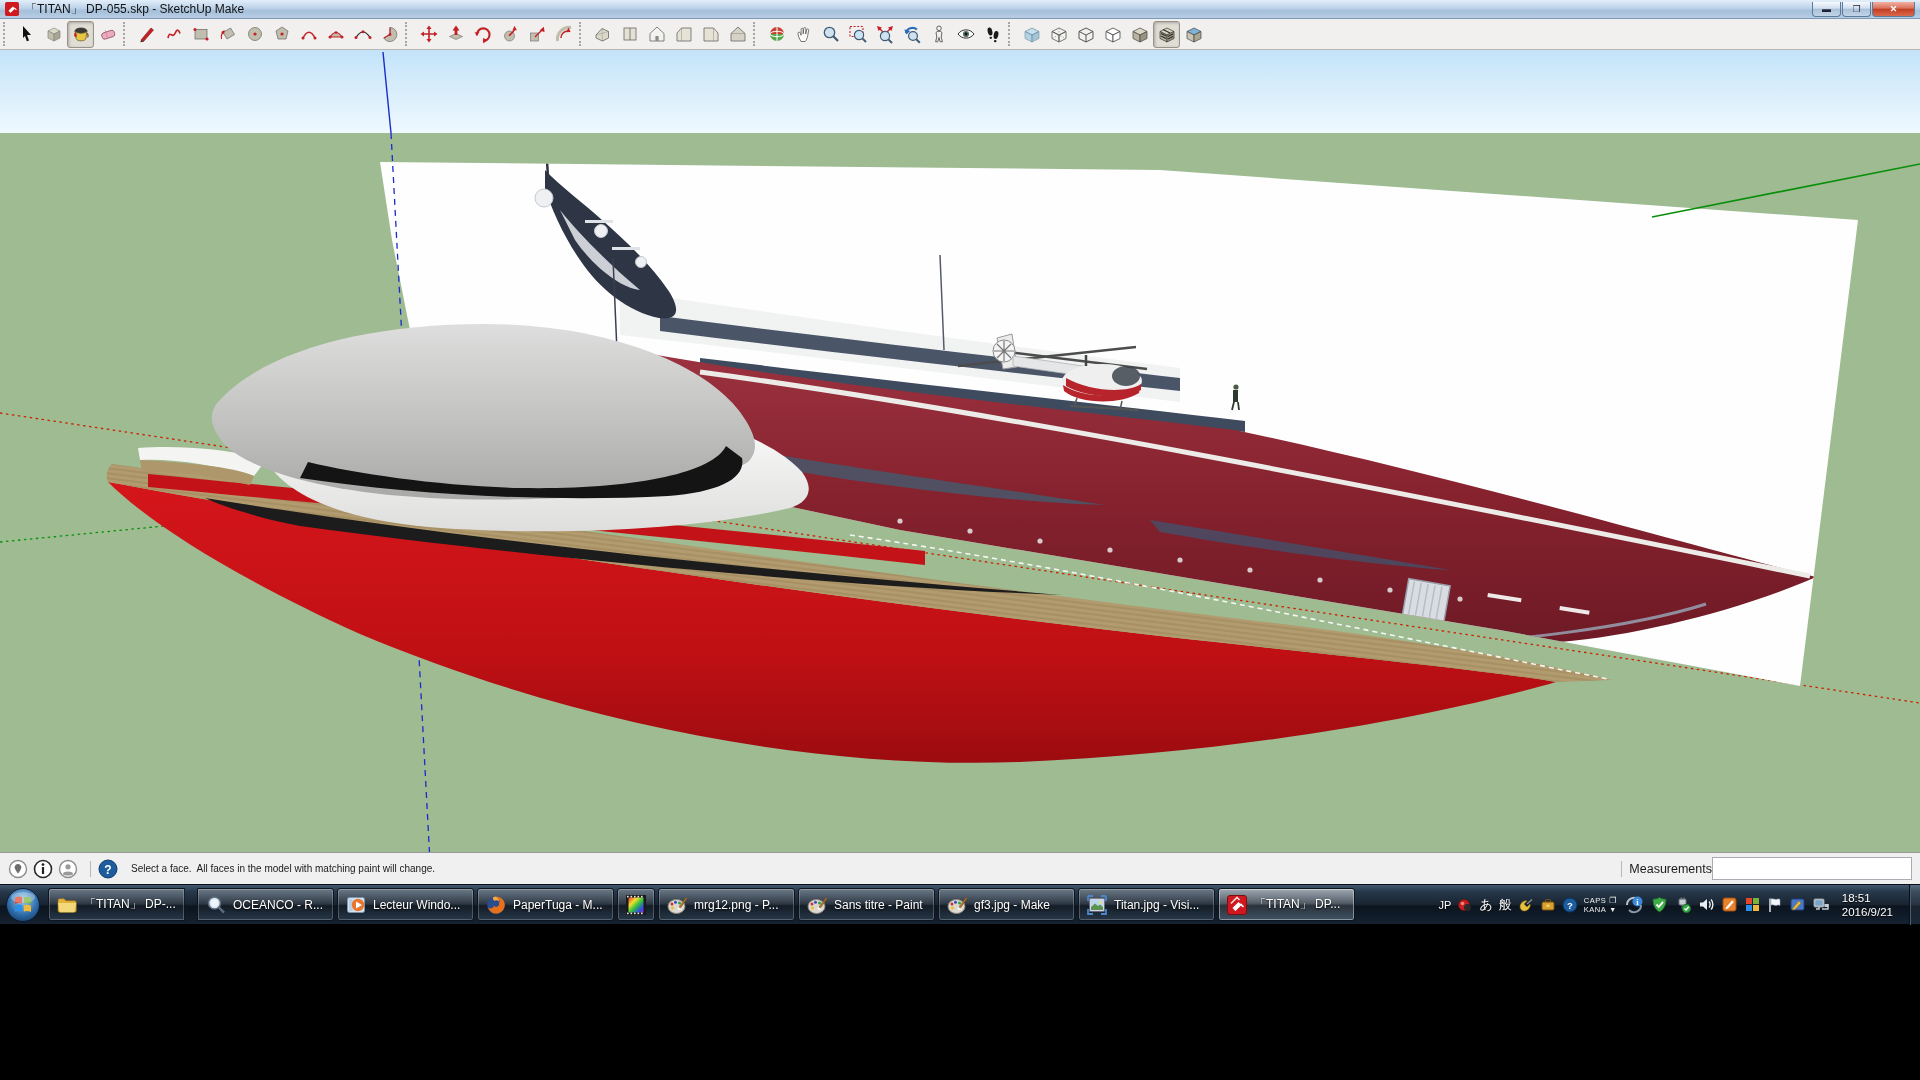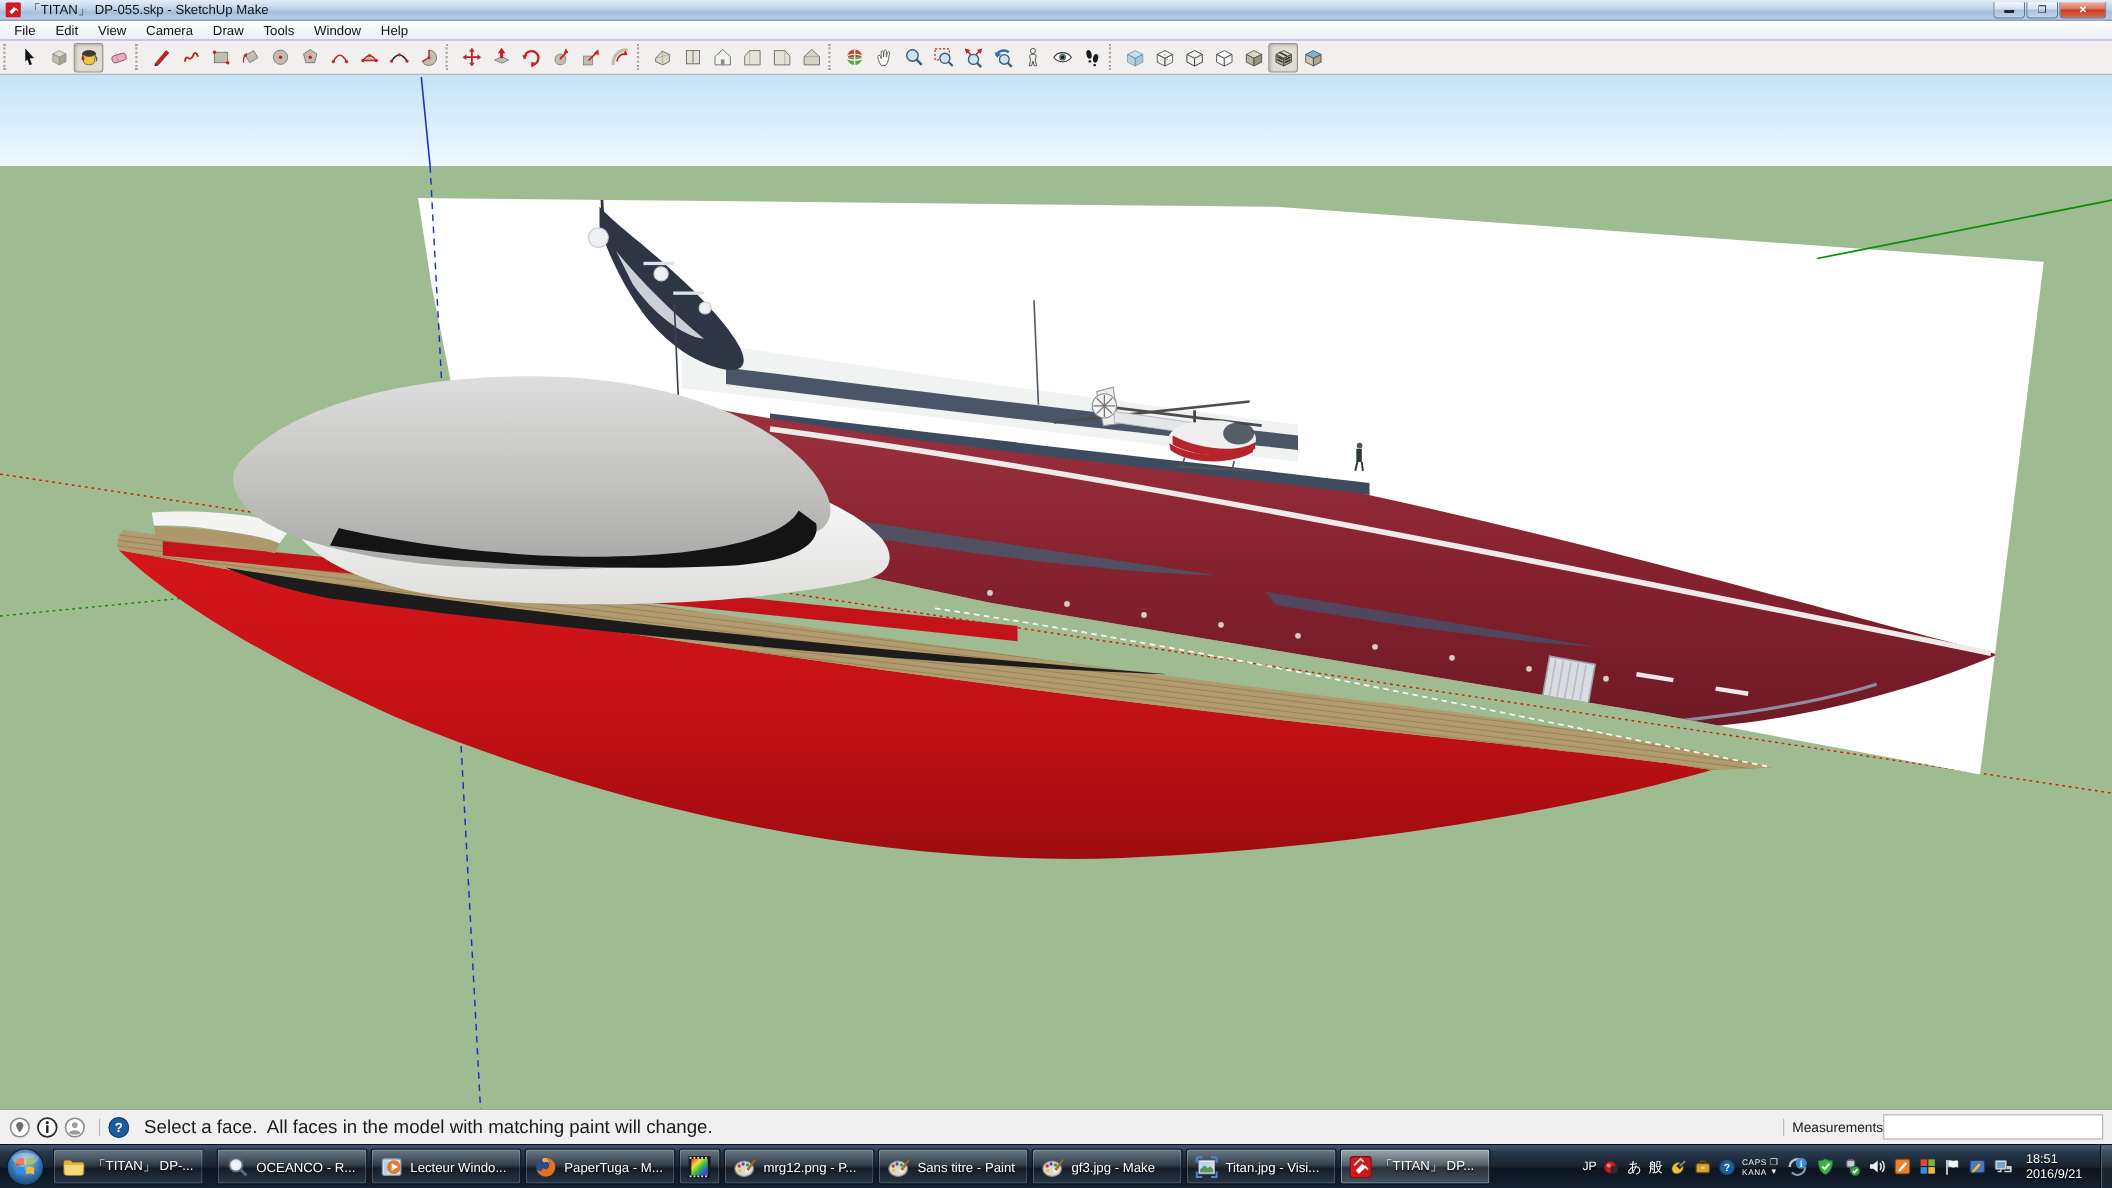--- a/index.html
+++ b/index.html
@@ -1,18 +1,18 @@
 <!DOCTYPE html>
 <html><head>
 <meta charset="utf-8">
 <style>
 *{margin:0;padding:0;box-sizing:border-box}
 html,body{width:1920px;height:1080px;overflow:hidden}
 body{font-family:"Liberation Sans",sans-serif;background:#000;position:relative}
-#screen{position:absolute;inset:0;width:1920px;height:1080px;background:#8b5cf6;display:flex;flex-direction:column}
+#screen{position:absolute;inset:0;width:1920px;height:924px;background:#a3a3a3;display:flex;flex-direction:column}
 
 
 .titlebar{height:19px;background:linear-gradient(#e3eefa,#bdd3e9 45%,#a6c0da 60%,#b7cde4);border-bottom:1px solid #7d9ab8;display:flex;align-items:center;padding:0 5px;font-size:12px;color:#111;flex:0 0 auto}
 .titlebar .app-ico{width:14px;height:14px;margin-right:6px;flex:0 0 auto}
 .title-text{white-space:nowrap}
 .win-controls{margin-left:auto;display:flex}
 .win-btn{width:29px;height:15px;border:1px solid #5d7a98;border-top:none;border-radius:0 0 4px 4px;background:linear-gradient(#f6fafe,#cfdeee 45%,#a9c0d8 50%,#c2d5e8);display:flex;align-items:center;justify-content:center;font-size:9px;color:#223;margin-left:1px}
 .win-btn.close{width:43px;background:linear-gradient(#f2b0a2,#d9705b 45%,#c23d22 50%,#d96a4e);color:#fff;font-weight:bold}
 
 
@@ -27,21 +27,21 @@
 .tb-btn svg{display:block}
 
 
 .viewport{position:relative;flex:1 1 auto;background:#9ebb92;overflow:hidden}
 .viewport svg{position:absolute;inset:0}
 
 
 .statusbar{height:32px;background:#f0f0f0;border-top:1px solid #98989a;display:flex;align-items:center;font-size:12px;color:#1a1a1a;flex:0 0 auto;padding:0 8px}
 .sb-ico{margin-right:5px;flex:0 0 auto;display:flex}
 .sb-div{width:1px;height:16px;background:#b8b8b8;margin:0 7px}
-.sb-msg{margin-left:8px;white-space:pre;font-size:17px}
+.sb-msg{margin-left:8px;white-space:pre;font-size:10px}
 .sb-right{margin-left:auto;display:flex;align-items:center}
 .sb-meas{font-size:12.5px}
 .sb-input{width:200px;height:23px;background:#fff;border:1px solid #a9acb2;font-size:12px;padding:0 4px;font-family:"Liberation Sans",sans-serif}
 
 
 .taskbar{height:40px;background:linear-gradient(#43586e,#27394c 16%,#17222e 52%,#0b141e 53%,#152231);border-top:1px solid #07101a;box-shadow:inset 0 1px 0 #54false;display:flex;align-items:center;flex:0 0 auto;padding-left:3px;position:relative}
 .start-orb{width:36px;height:36px;margin:0 7px 0 2px;flex:0 0 auto}
 .task-btn{height:33px;width:137px;flex:0 0 auto;display:flex;align-items:center;gap:6px;padding:0 7px;margin-right:3px;border:1px solid #0d1620;border-radius:3px;background:linear-gradient(rgba(255,255,255,.30),rgba(255,255,255,.10) 46%,rgba(255,255,255,.03) 52%,rgba(130,160,190,.18));box-shadow:inset 0 0 0 1px rgba(255,255,255,.22);color:#fff;font-size:12px}
 .task-btn.grouped{margin-right:12px;border-right:1px solid rgba(10,18,26,.8);border-radius:3px 0 0 3px}
 .task-btn.grouped2{border-radius:0 3px 3px 0;margin-right:3px}
@@ -70,30 +70,20 @@
         <path d="M6,12 L11,7 L13,9" stroke="#fff" stroke-width="1.2" fill="none"></path>
       </svg>
     <span class="title-text">「TITAN」 DP-055.skp - SketchUp Make</span>
     <div class="win-controls">
       <div class="win-btn">▬</div>
       <div class="win-btn">❐</div>
       <div class="win-btn close">✕</div>
     </div>
   </div>
 
-  <div class="menubar">
-    <span class="menu-item">File</span>
-    <span class="menu-item">Edit</span>
-    <span class="menu-item">View</span>
-    <span class="menu-item">Camera</span>
-    <span class="menu-item">Draw</span>
-    <span class="menu-item">Tools</span>
-    <span class="menu-item">Window</span>
-    <span class="menu-item">Help</span>
-  </div>
 
   <div class="toolbar">
     <div class="tb-handle"></div>
     <div class="tb-btn">
         <svg width="20" height="20" viewBox="0 0 20 20">
           <path d="M6,2 L14,11 L10,11 L12,16.5 L9.8,17.3 L8,12 L6,14 Z" fill="#111"></path>
         </svg>
       </div>
     <div class="tb-btn">
         <svg width="20" height="20" viewBox="0 0 20 20">

